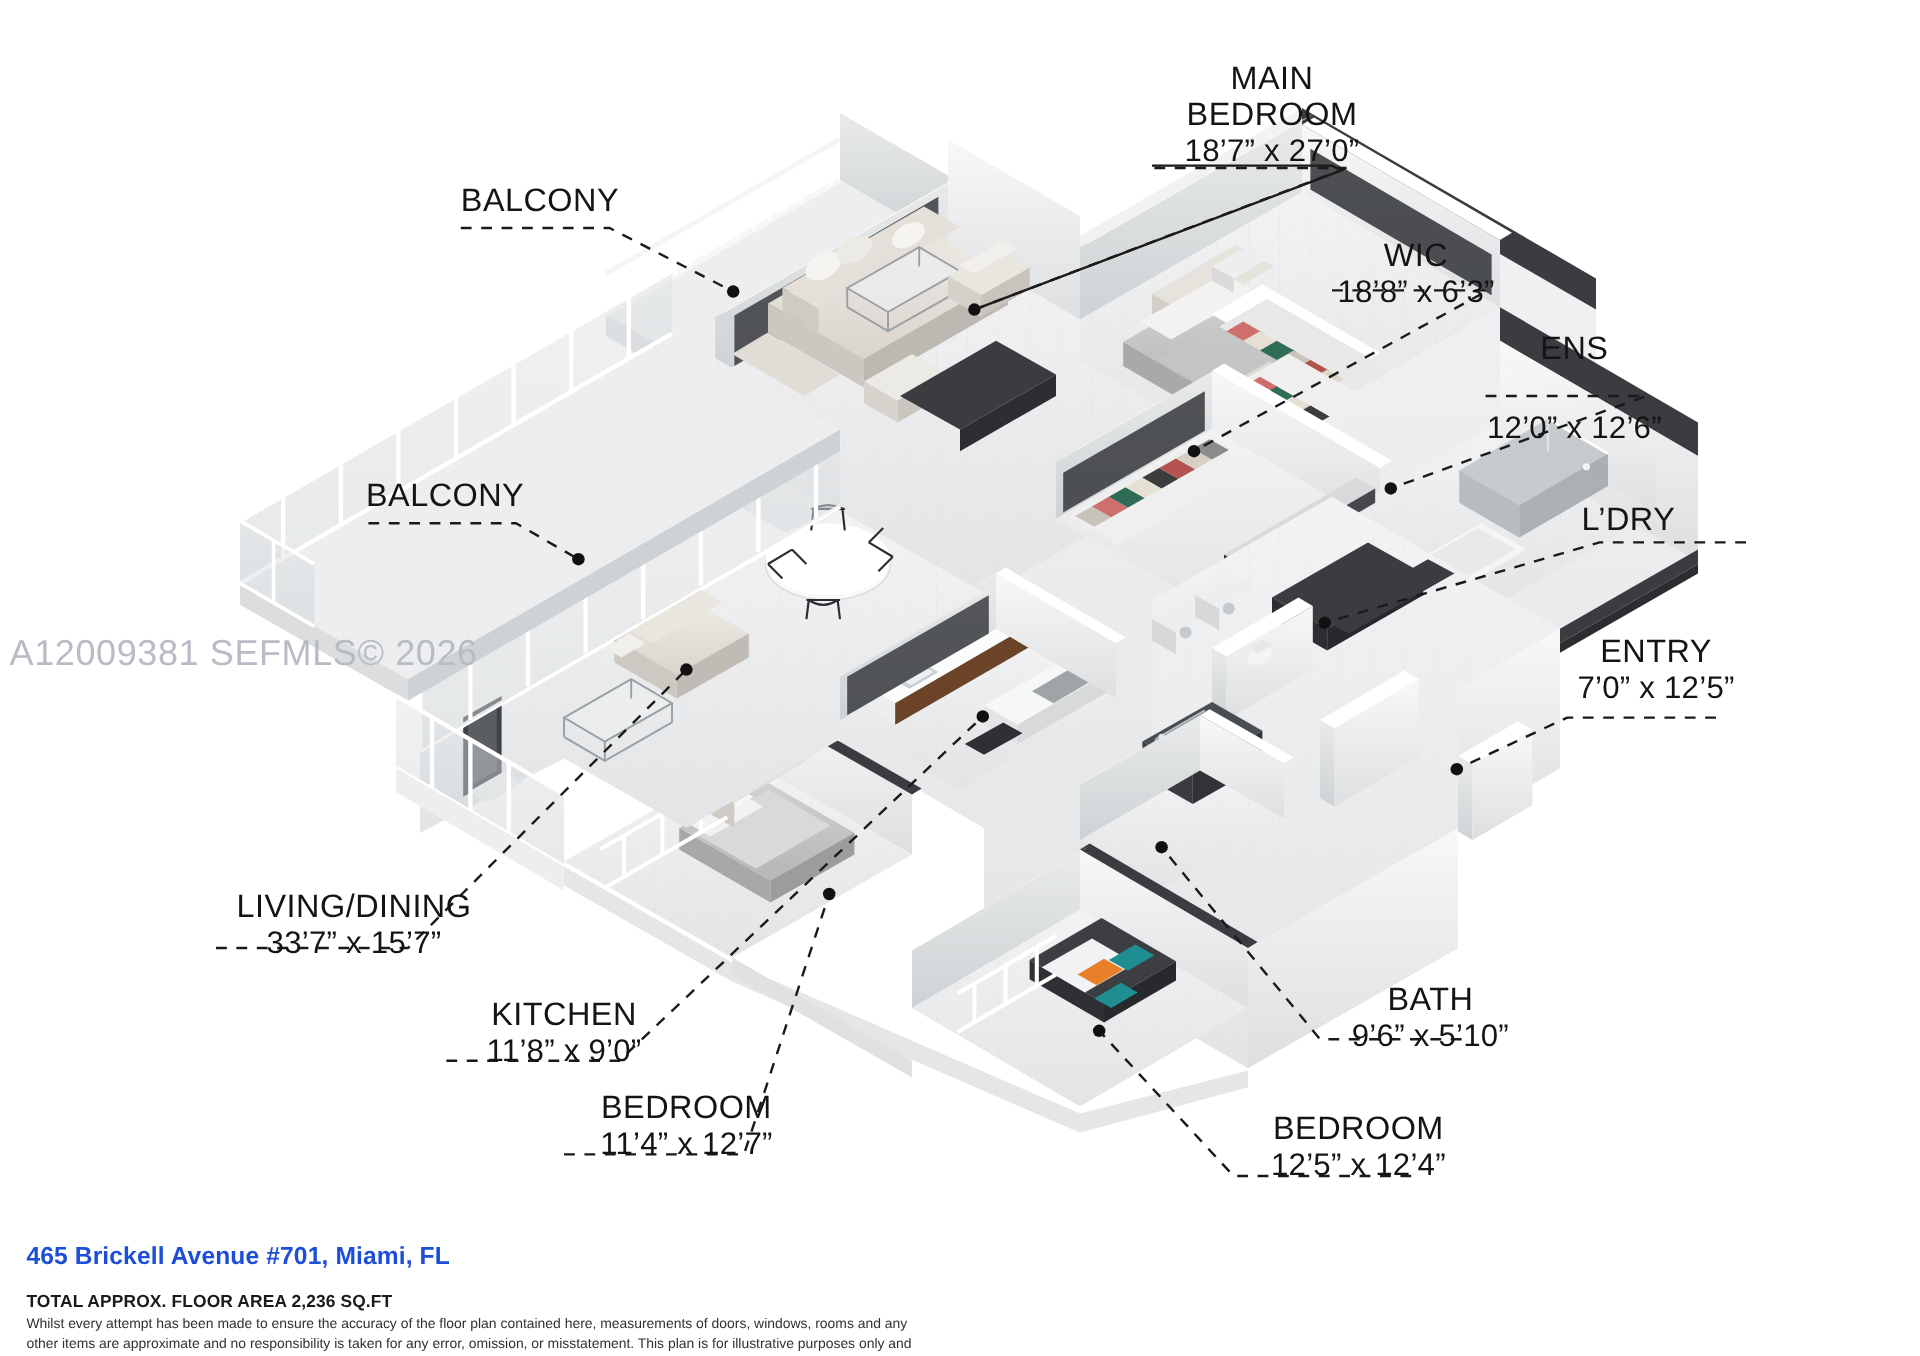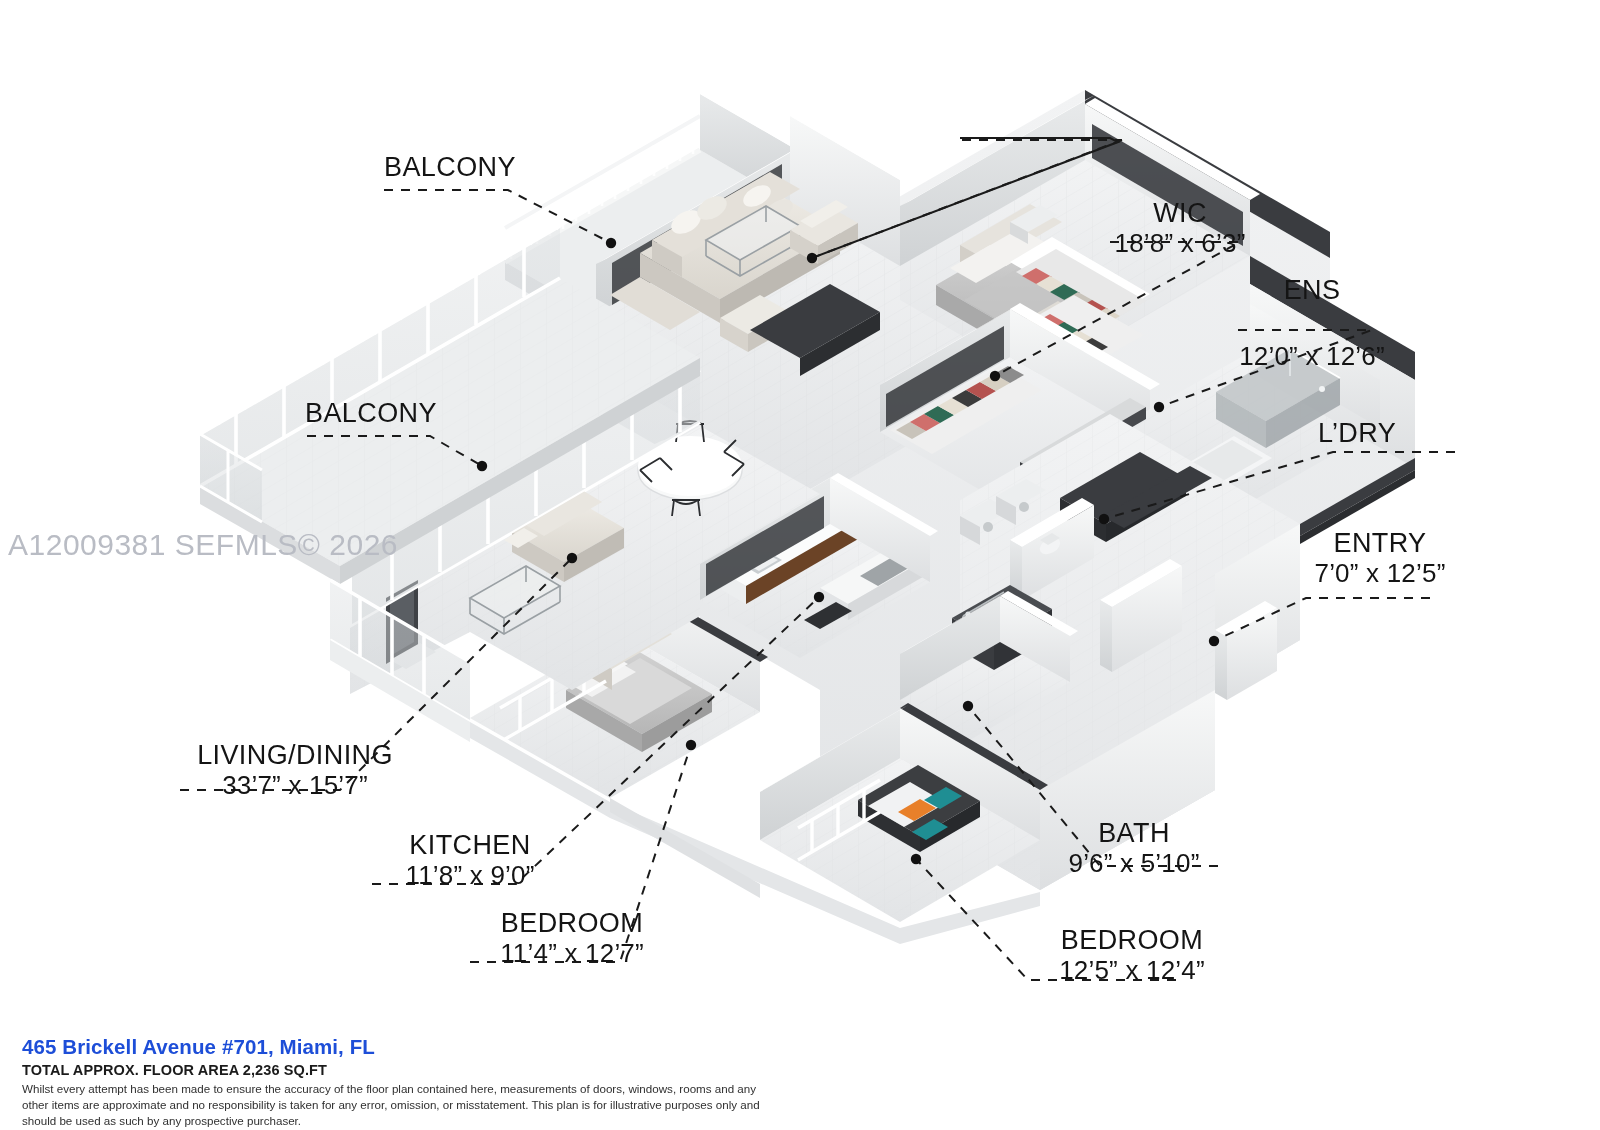--- a/index.html
+++ b/index.html
@@ -18,21 +18,21 @@
   }
   .callout .cl-dim{
      font-size:26px;font-weight:400;letter-spacing:.2px;
      color:#141414;white-space:nowrap;line-height:1.18;text-align:center;
   }
   .callout.two .cl-name{line-height:1.12;}
 
   
   #footer{position:absolute;left:22px;top:1035px;width:760px;}
   #footer .addr{font-size:20.5px;font-weight:700;color:#1d4ed8;letter-spacing:.1px;}
-  #footer .area{font-size:14.5px;font-weight:700;color:#1b1b1b;margin-top:3px;letter-spacing:.1px;}
+  #footer .area{font-size:14.5px;font-weight:700;color:#1b1b1b;margin-top:18px;letter-spacing:.1px;}
   #footer .disc{font-size:11.6px;color:#303030;margin-top:3px;line-height:1.37;max-width:740px;}
 
   
   #watermark{
      position:absolute;left:8px;top:528px;
      font-size:30px;letter-spacing:.5px;color:#b9bcc4;
      font-family:"Liberation Sans","DejaVu Sans",sans-serif;
      white-space:nowrap;user-select:none;
   }
 </style>
@@ -589,20 +589,24 @@
       <circle cx="691" cy="745" r="5.2"></circle>
       <circle cx="968" cy="706" r="5.2"></circle>
       <circle cx="916" cy="859" r="5.2"></circle>
     </g>
   </svg>
 
   <div class="callout two" style="left:384px;top:152px;">
     <div class="cl-name">BALCONY</div>
   </div>
 
+  <div class="callout" style="left:960px;top:50px;width:200px;">
+    <div class="cl-name" style="white-space:normal;width:200px;">MAIN BEDROOM</div>
+    <div class="cl-dim" style="width:200px;">18’7” x 27’0”</div>
+  </div>
 
   <div class="callout" style="left:1090px;top:198px;width:180px;">
     <div class="cl-name" style="width:180px;">WIC</div>
     <div class="cl-dim" style="width:180px;">18’8” x 6’3”</div>
   </div>
 
   <div class="callout" style="left:1222px;top:275px;width:180px;">
     <div class="cl-name" style="width:180px;">ENS</div>
     <div class="cl-dim" style="width:180px;margin-top:36px;">12’0” x 12’6”</div>
   </div>
@@ -628,21 +632,21 @@
   <div class="callout" style="left:370px;top:830px;width:200px;">
     <div class="cl-name" style="width:200px;">KITCHEN</div>
     <div class="cl-dim" style="width:200px;">11’8” x 9’0”</div>
   </div>
 
   <div class="callout" style="left:462px;top:908px;width:220px;">
     <div class="cl-name" style="width:220px;">BEDROOM</div>
     <div class="cl-dim" style="width:220px;">11’4” x 12’7”</div>
   </div>
 
-  <div class="callout" style="left:1034px;top:818px;width:200px;">
+  <div class="callout" style="left:1092px;top:818px;width:200px;">
     <div class="cl-name" style="width:200px;">BATH</div>
     <div class="cl-dim" style="width:200px;text-align:center;">9’6” x 5’10”</div>
   </div>
 
   <div class="callout" style="left:1022px;top:925px;width:220px;">
     <div class="cl-name" style="width:220px;">BEDROOM</div>
     <div class="cl-dim" style="width:220px;">12’5” x 12’4”</div>
   </div>
 
   <div id="watermark">A12009381  SEFMLS© 2026</div>

